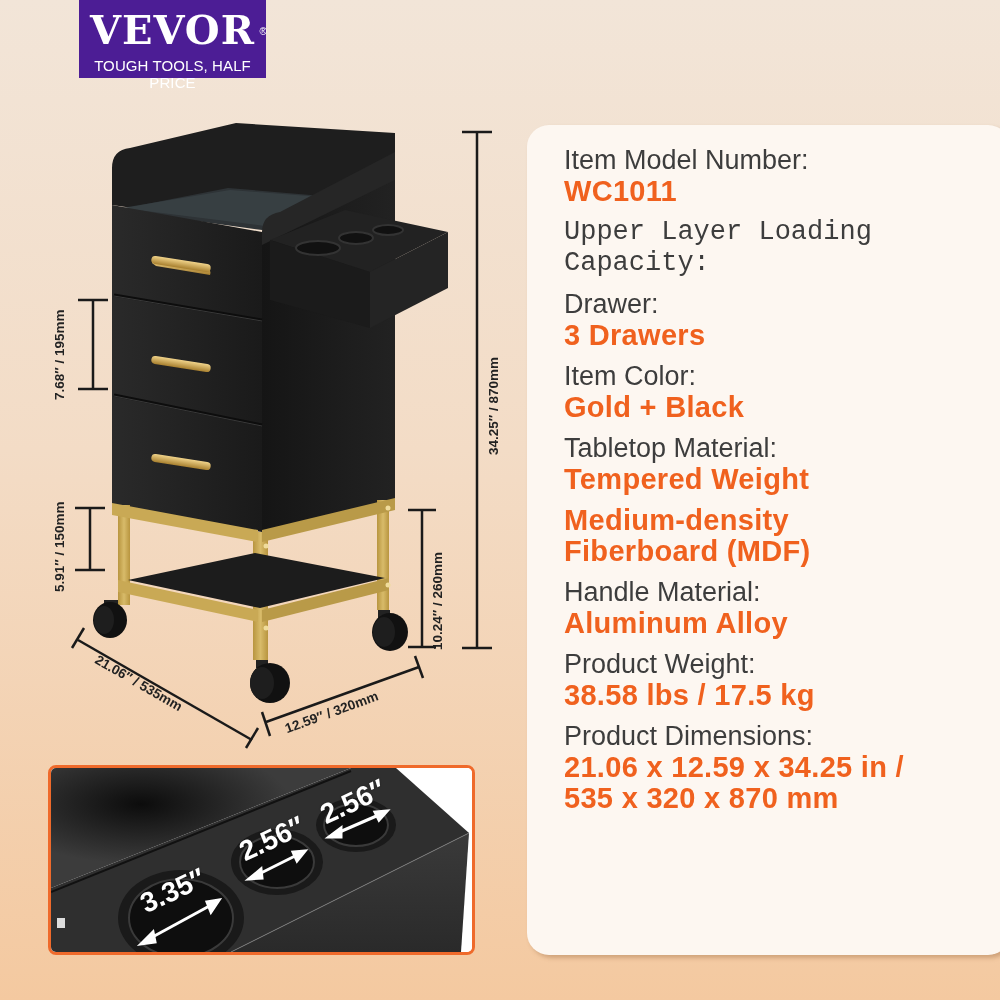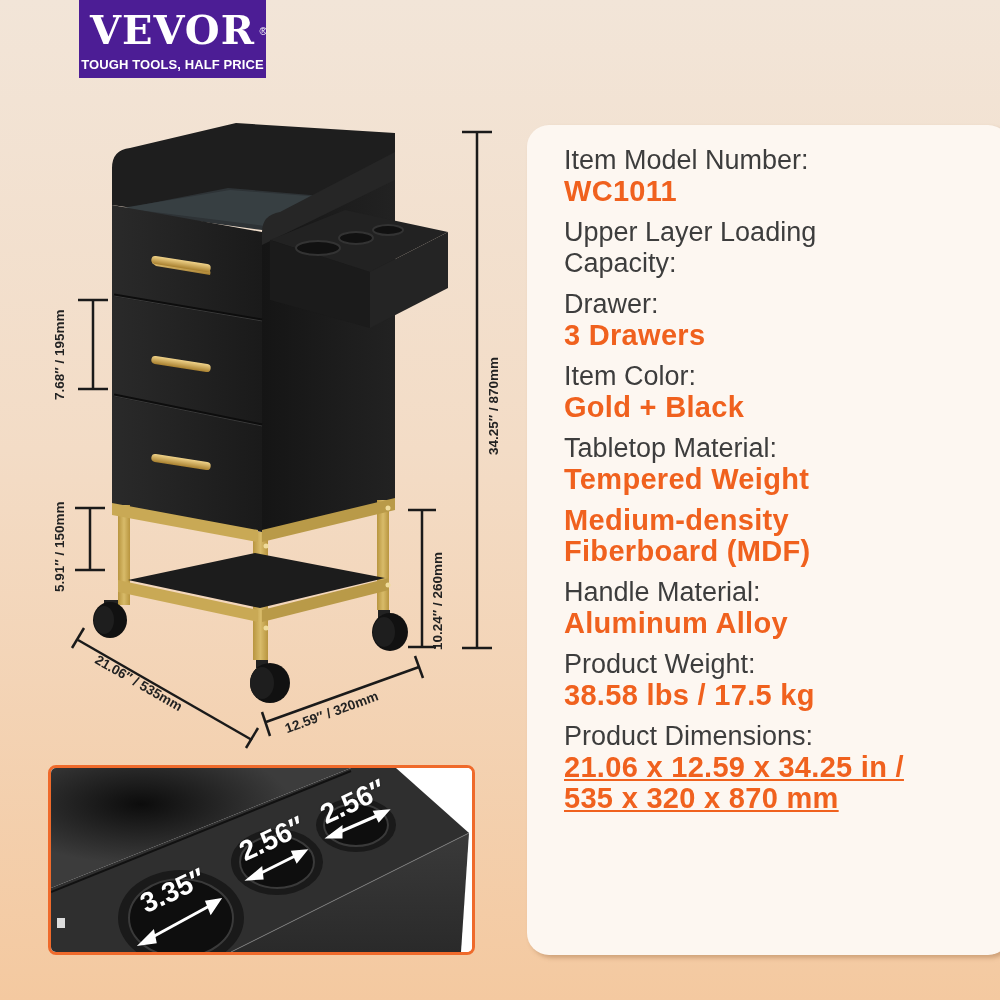--- a/index.html
+++ b/index.html
@@ -13,21 +13,21 @@
     background:#4c1d95; color:#fff; box-sizing:border-box; padding-top:10px;
     text-align:center;
     margin-left:48px;
   }
   .logo .brand {
     font-family: "DejaVu Serif", "Liberation Serif", serif;
     font-weight:900; font-size:40px; letter-spacing:1px; line-height:40px;
     position:relative; display:inline-block;
   }
   .logo .reg { position:absolute; right:-13px; top:2px; font-size:10px; font-family:"Liberation Sans",sans-serif; font-weight:normal;}
-  .logo .tag { font-size:13px; font-weight:bold; margin-top:7px; letter-spacing:0.1px; }
+  .logo .tag { font-size:15px; font-weight:normal; margin-top:7px; letter-spacing:0.1px; }
 
   .card {
     position:absolute; left:527px; top:125px; width:483px; height:830px;
     background:#fdf7f1; border-radius:22px;
     box-shadow: 3px 3px 4px rgba(140,90,50,0.35);
     box-sizing:border-box; padding:20px 0 0 37px;
   }
   .spec { margin-bottom:10px; }
   .spec .label { font-size:27px; color:#3d3d3d; line-height:31px; }
   .spec .value { font-size:29px; color:#f0611e; font-weight:bold; line-height:31px; letter-spacing:0.3px;}
@@ -224,21 +224,21 @@
   <div class="inset-label" style="left:187px; top:55px; transform:rotate(-25deg);">2.56″</div>
   <div class="inset-label" style="left:268px; top:18px; transform:rotate(-25deg);">2.56″</div>
 </div>
 
 <div class="card">
   <div class="spec">
     <div class="label">Item Model Number:</div>
     <div class="value">WC1011</div>
   </div>
   <div class="spec">
-    <div class="label" style="width:320px;">Upper Layer Loading Capacity:</div>
+    <div class="label" style="width:320px;font-family:Liberation Mono, monospace;">Upper Layer Loading Capacity:</div>
   </div>
   <div class="spec">
     <div class="label">Drawer:</div>
     <div class="value">3 Drawers</div>
   </div>
   <div class="spec">
     <div class="label">Item Color:</div>
     <div class="value">Gold + Black</div>
   </div>
   <div class="spec">
@@ -251,15 +251,15 @@
   <div class="spec">
     <div class="label">Handle Material:</div>
     <div class="value">Aluminum Alloy</div>
   </div>
   <div class="spec">
     <div class="label">Product Weight:</div>
     <div class="value">38.58 lbs / 17.5 kg</div>
   </div>
   <div class="spec">
     <div class="label">Product Dimensions:</div>
-    <div class="value" style="width:380px;text-decoration:underline;">21.06 x 12.59 x 34.25 in / 535 x 320 x 870 mm</div>
+    <div class="value" style="width:380px;">21.06 x 12.59 x 34.25 in / 535 x 320 x 870 mm</div>
   </div>
 </div>
 
 </body></html>

